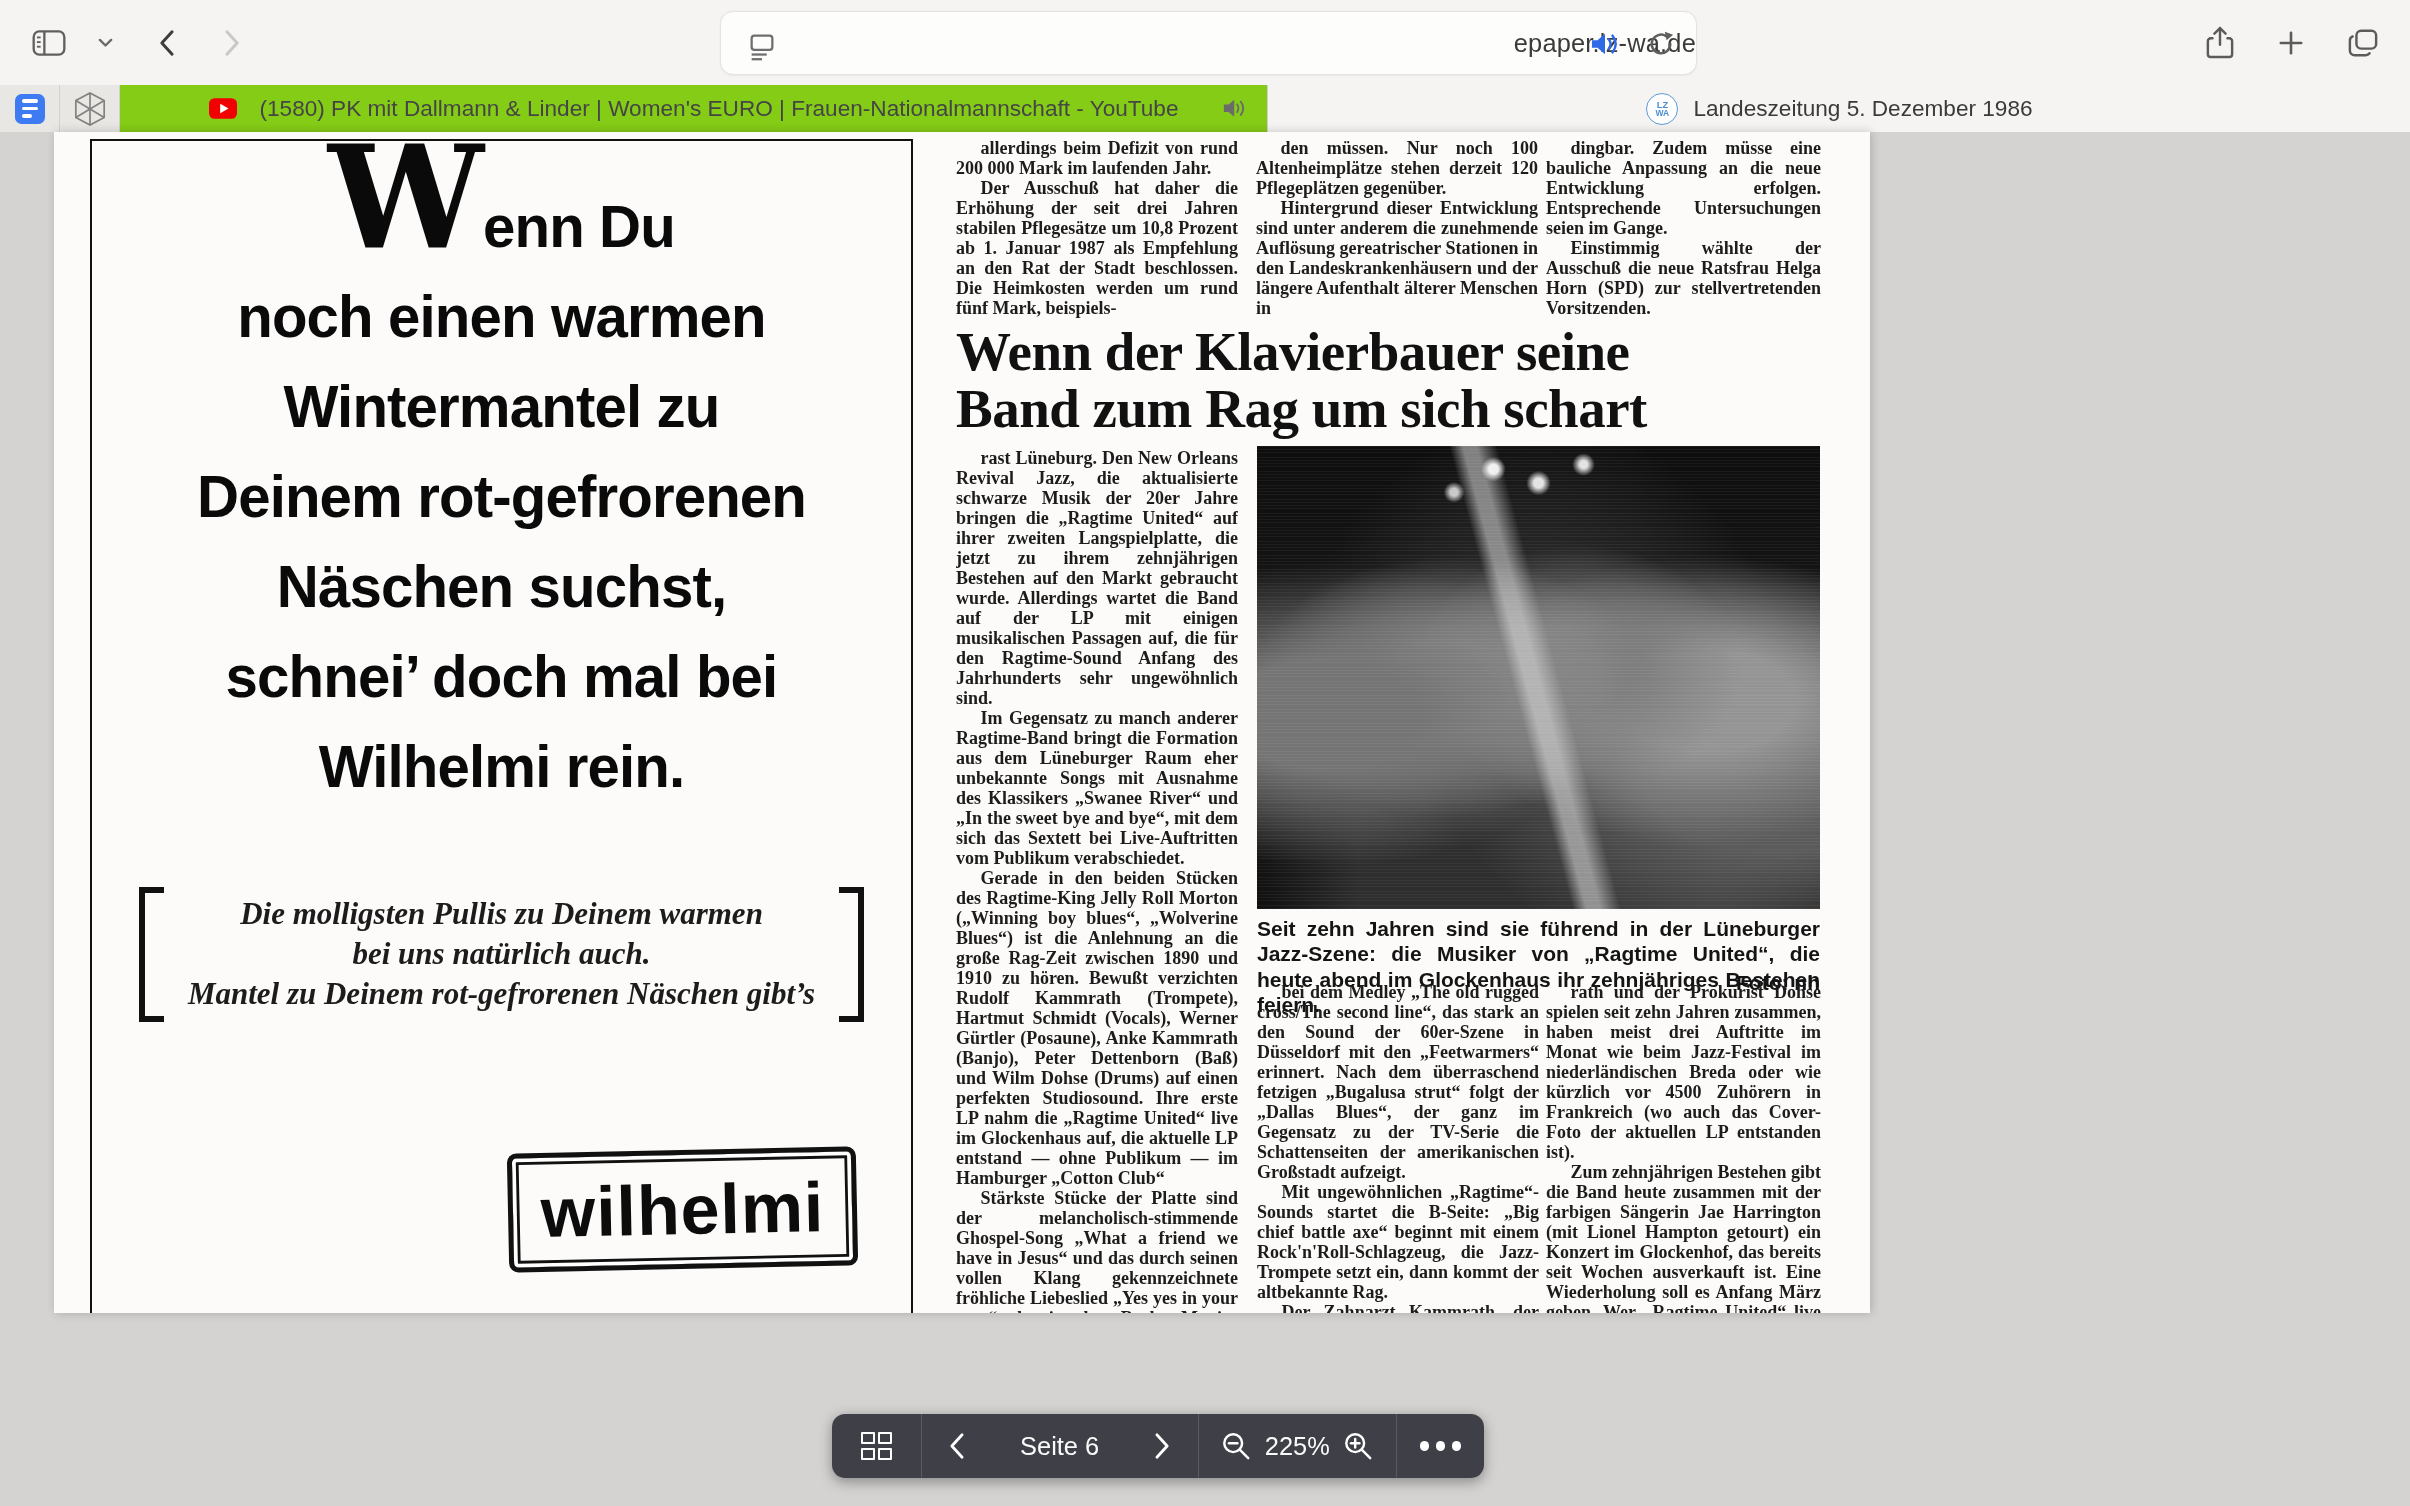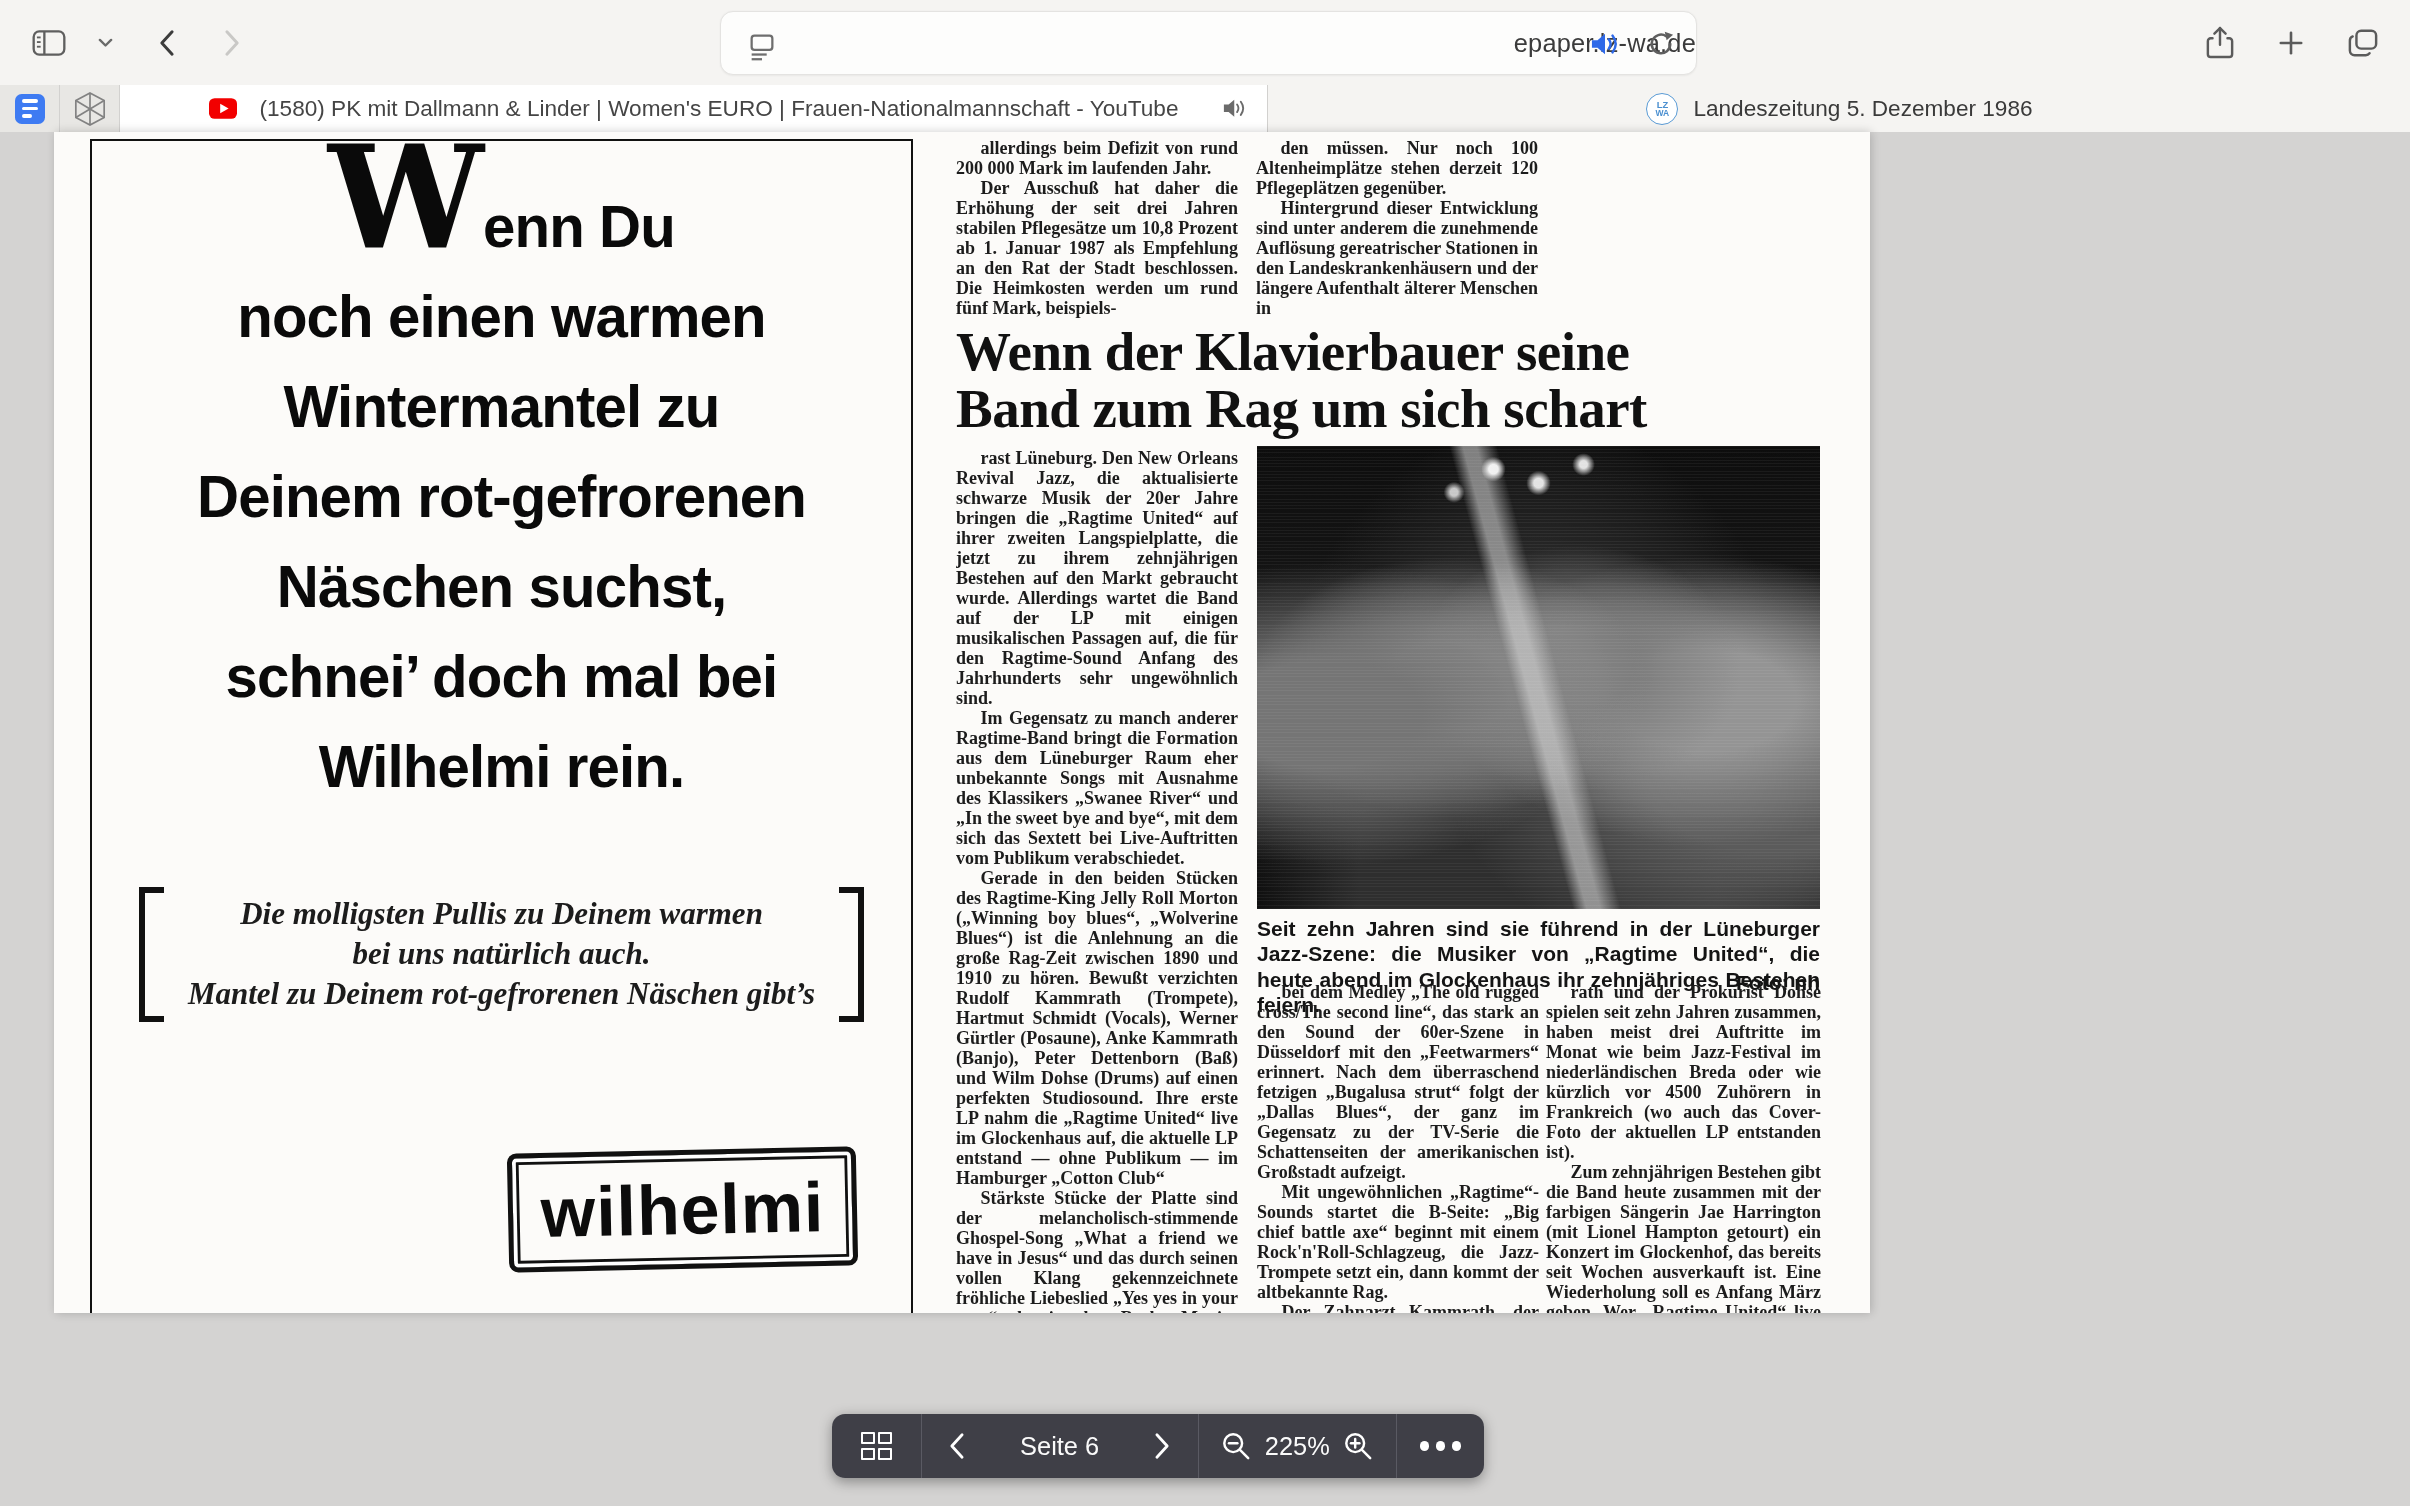--- a/index.html
+++ b/index.html
@@ -19,21 +19,21 @@
   .addr-right{position:absolute;right:17px;top:14px;display:flex;gap:19px;align-items:center;}
   .tb-right{position:absolute;right:28px;top:0;height:85px;display:flex;align-items:center;gap:36px;}
 
   
   .tabbar{position:absolute;left:0;top:85px;width:2411px;height:47px;background:#e8e7e4;
     border-bottom:0.9px solid #c9c8c6;display:flex;}
   .pinned{width:59px;height:47px;display:flex;align-items:center;justify-content:center;
     border-right:0.9px solid #d2d1cf;}
   .tab{height:47px;display:flex;align-items:center;justify-content:center;position:relative;
     font-size:22.6px;color:#454545;white-space:nowrap;overflow:hidden;}
-  .tab-yt{width:1147px;background:#ffffff;border-right:0.9px solid #d2d1cf;gap:8px;}
+  .tab-yt{width:1147px;background:#84cc16;border-right:0.9px solid #d2d1cf;gap:8px;}
   .tab-active{flex:1;background:#f5f4f2;color:#3a3a3a;}
   .tab .fav{margin-right:15px;flex:none;}
   .tab-audio{position:absolute;right:21px;top:12.2px;}
 
   
   .content{position:absolute;left:0;top:132px;width:2411px;height:1375px;background:#d4d3d2;}
   .paper{position:absolute;left:54px;top:0;width:1816px;height:1181px;background:#fcfbf9;
     box-shadow:1.9px 0 9.4px rgba(0,0,0,0.2);overflow:hidden;color:#1c1c1c;}
 
   
@@ -268,20 +268,24 @@
       </div>
 
       <div class="ncol" style="left:902px;top:5.6px;width:282px;height:181px;">
           <p>allerdings beim Defizit von rund 200 000 Mark im laufenden Jahr.</p>
           <p>Der Ausschuß hat daher die Erhöhung der seit drei Jahren stabilen Pflegesätze um 10,8 Prozent ab 1. Januar 1987 als Empfehlung an den Rat der Stadt beschlossen. Die Heimkosten werden um rund fünf Mark, beispiels-</p>
         </div>
       <div class="ncol" style="left:1202px;top:5.6px;width:282px;height:181px;">
           <p>den müssen. Nur noch 100 Altenheimplätze stehen derzeit 120 Pflegeplätzen gegenüber.</p>
           <p>Hintergrund dieser Entwicklung sind unter anderem die zunehmende Auflösung gereatrischer Stationen in den Landeskrankenhäusern und der längere Aufenthalt älterer Menschen in</p>
         </div>
+      <div class="ncol" style="left:1492px;top:5.6px;width:275px;height:181px;">
+          <p>dingbar. Zudem müsse eine bauliche Anpassung an die neue Entwicklung erfolgen. Entsprechende Untersuchungen seien im Gange.</p>
+          <p>Einstimmig wählte der Ausschuß die neue Ratsfrau Helga Horn (SPD) zur stellvertretenden Vorsitzenden.</p>
+        </div>
 
       <div class="headline">
         <div>Wenn der Klavierbauer seine</div>
         <div>Band zum Rag um sich schart</div>
       </div>
 
       <div class="ncol" style="left:902px;top:316px;width:282px;height:925px;">
           <p>rast Lüneburg. Den New Orleans Revival Jazz, die aktualisierte schwarze Musik der 20er Jahre bringen die „Ragtime United“ auf ihrer zweiten Langspielplatte, die jetzt zu ihrem zehnjährigen Bestehen auf den Markt gebraucht wurde. Allerdings wartet die Band auf der LP mit einigen musikalischen Passagen auf, die für den Ragtime-Sound Anfang des Jahrhunderts sehr ungewöhnlich sind.</p>
           <p>Im Gegensatz zu manch anderer Ragtime-Band bringt die Formation aus dem Lüneburger Raum eher unbekannte Songs mit Ausnahme des Klassikers „Swanee River“ und „In the sweet bye and bye“, mit dem sich das Sextett bei Live-Auftritten vom Publikum verabschiedet.</p>
           <p>Gerade in den beiden Stücken des Ragtime-King Jelly Roll Morton („Winning boy blues“, „Wolverine Blues“) ist die Anlehnung an die große Rag-Zeit zwischen 1890 und 1910 zu hören. Bewußt verzichten Rudolf Kammrath (Trompete), Hartmut Schmidt (Vocals), Werner Gürtler (Posaune), Anke Kammrath (Banjo), Peter Dettenborn (Baß) und Wilm Dohse (Drums) auf einen perfekten Studiosound. Ihre erste LP nahm die „Ragtime United“ live im Glockenhaus auf, die aktuelle LP entstand — ohne Publikum — im Hamburger „Cotton Club“</p>

